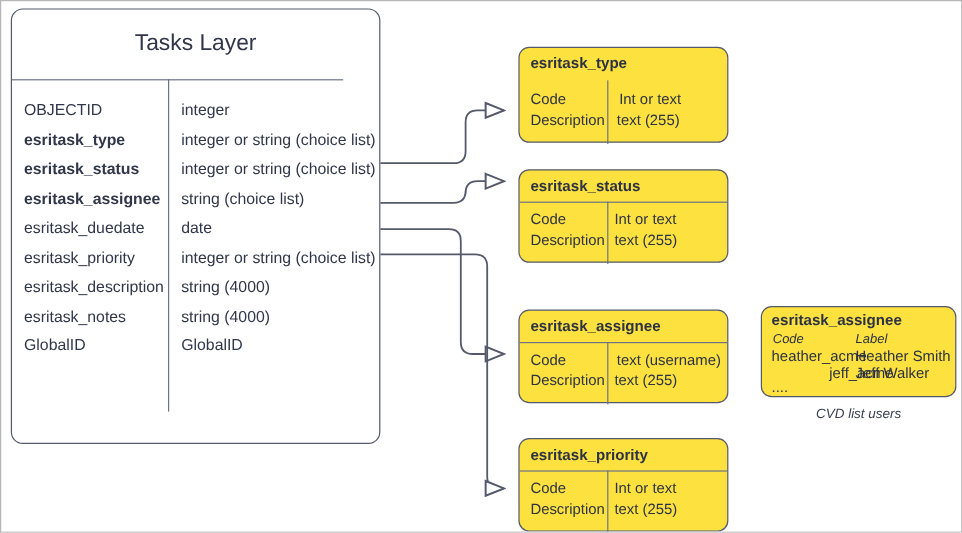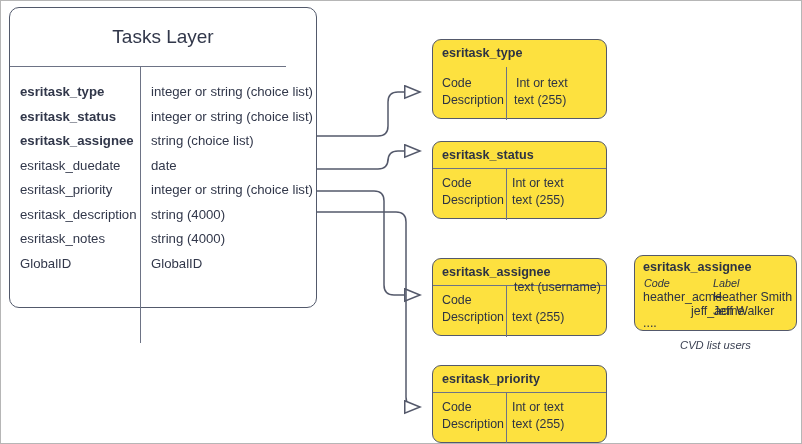--- a/index.html
+++ b/index.html
@@ -27,21 +27,21 @@
     height: 444px;
     pointer-events: none;
   }
 
   
   .entity {
     position: absolute;
     left: 8px;
     top: 6px;
     width: 308px;
-    height: 301px;
+    height: 363px;
     background: #ffffff;
     border: 1.6px solid #52596b;
     border-radius: 10px;
     box-sizing: border-box;
     padding-left: 40px;
   }
   .entity-title {
     position: absolute;
     left: 0;
     top: 0;
@@ -197,20 +197,24 @@
       <path d="M 316 211 H 395 Q 405 211 405 221 V 396 Q 405 406 415 406 H 419" marker-end="url(#openArrow)"></path>
     </g>
   </svg>
 
   <div class="entity">
     <div class="entity-title">Tasks Layer</div>
     <div class="entity-head-rule"></div>
     <div class="entity-vrule"></div>
 
     <div class="rows">
+      <div class="row">
+        <span class="fname">OBJECTID</span>
+        <span class="ftype">integer</span>
+      </div>
       <div class="row bold">
         <span class="fname">esritask_type</span>
         <span class="ftype">integer or string (choice list)</span>
       </div>
       <div class="row bold">
         <span class="fname">esritask_status</span>
         <span class="ftype">integer or string (choice list)</span>
       </div>
       <div class="row bold">
         <span class="fname">esritask_assignee</span>
@@ -258,21 +262,21 @@
     <div class="ycell" style="left:79px; top:33px;">Int or text</div>
     <div class="ycell" style="left:79px; top:50px;">text (255)</div>
   </div>
 
   <div class="ybox" style="left:431px; top:257px; width:175px; height:78px;">
     <div class="ytitle">esritask_assignee</div>
     <div class="yhrule" style="top:26px;"></div>
     <div class="yvrule" style="left:73px; top:26px; height:52px;"></div>
     <div class="ycell" style="left:9px; top:33px;">Code</div>
     <div class="ycell" style="left:9px; top:50px;">Description</div>
-    <div class="ycell" style="left:81px; top:20px;">text  (username)</div>
+    <div class="ycell" style="left:81px; top:33px;">text  (username)</div>
     <div class="ycell" style="left:79px; top:50px;">text (255)</div>
   </div>
 
   <div class="ybox" style="left:431px; top:364px; width:175px; height:78px;">
     <div class="ytitle">esritask_priority</div>
     <div class="yhrule" style="top:26px;"></div>
     <div class="yvrule" style="left:73px; top:26px; height:52px;"></div>
     <div class="ycell" style="left:9px; top:33px;">Code</div>
     <div class="ycell" style="left:9px; top:50px;">Description</div>
     <div class="ycell" style="left:79px; top:33px;">Int or text</div>

